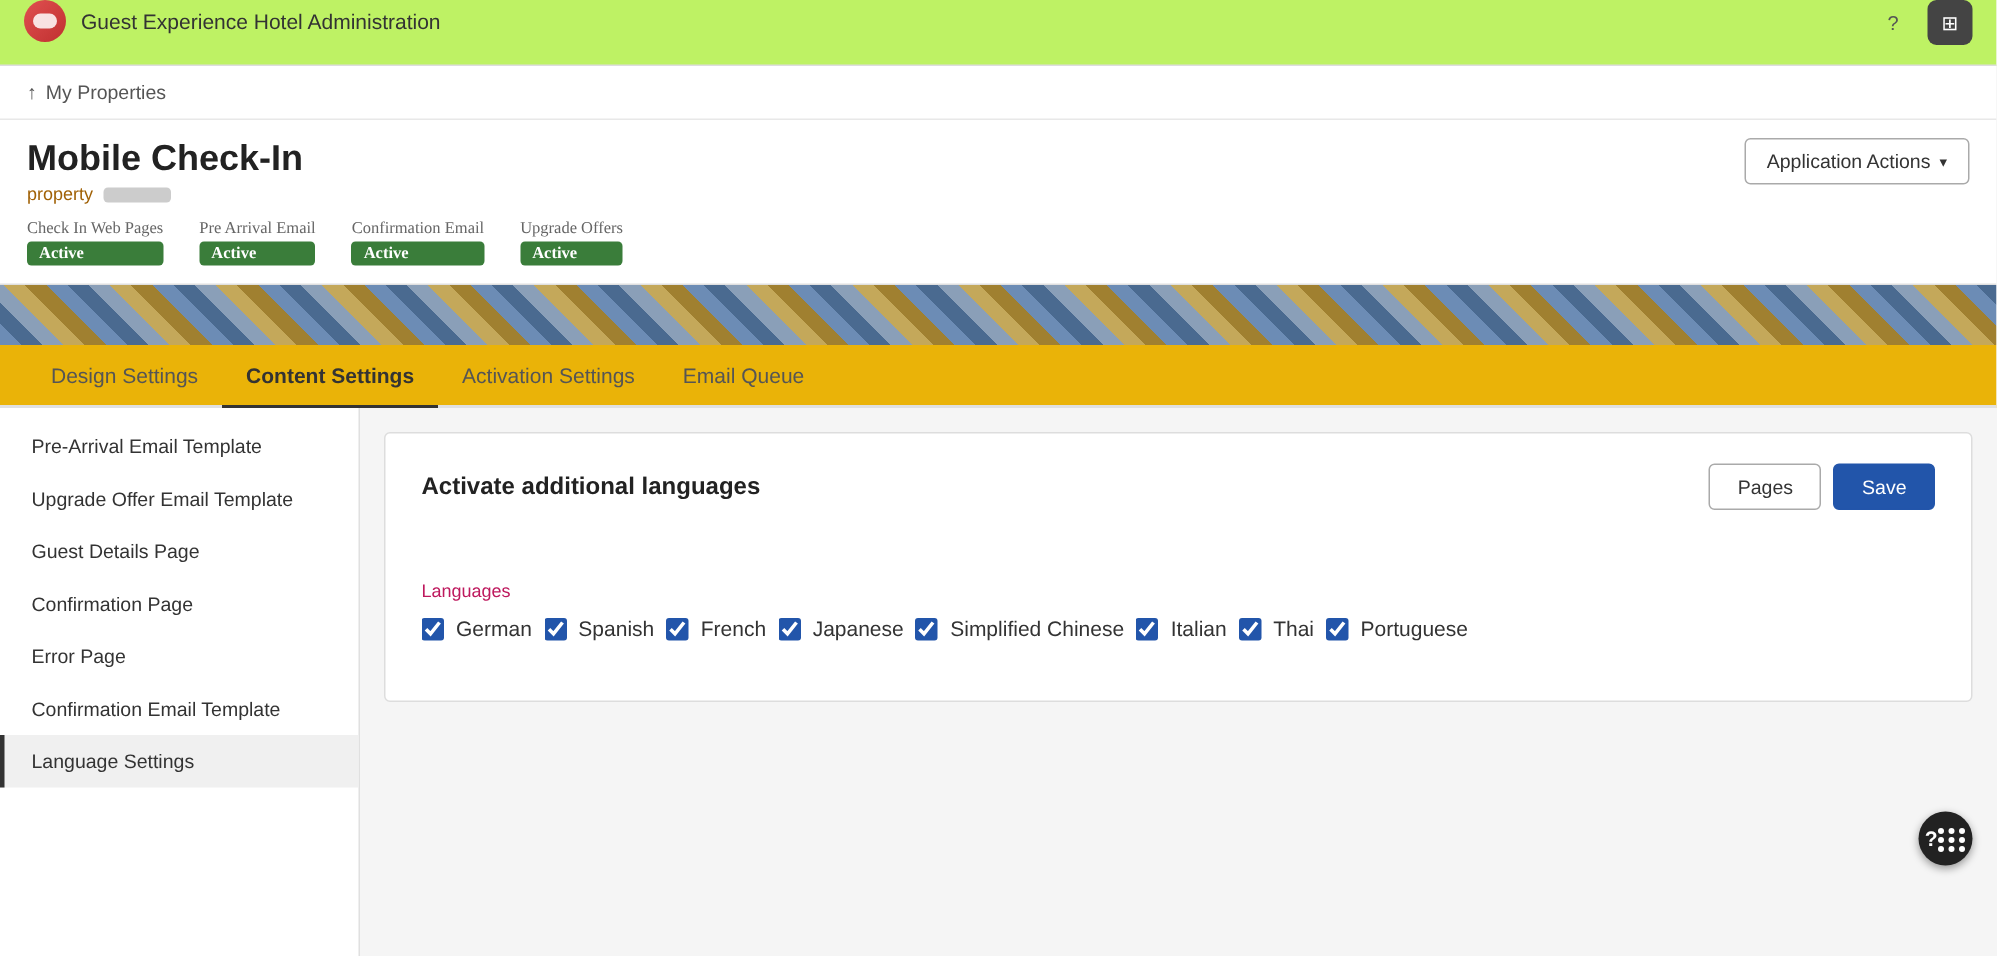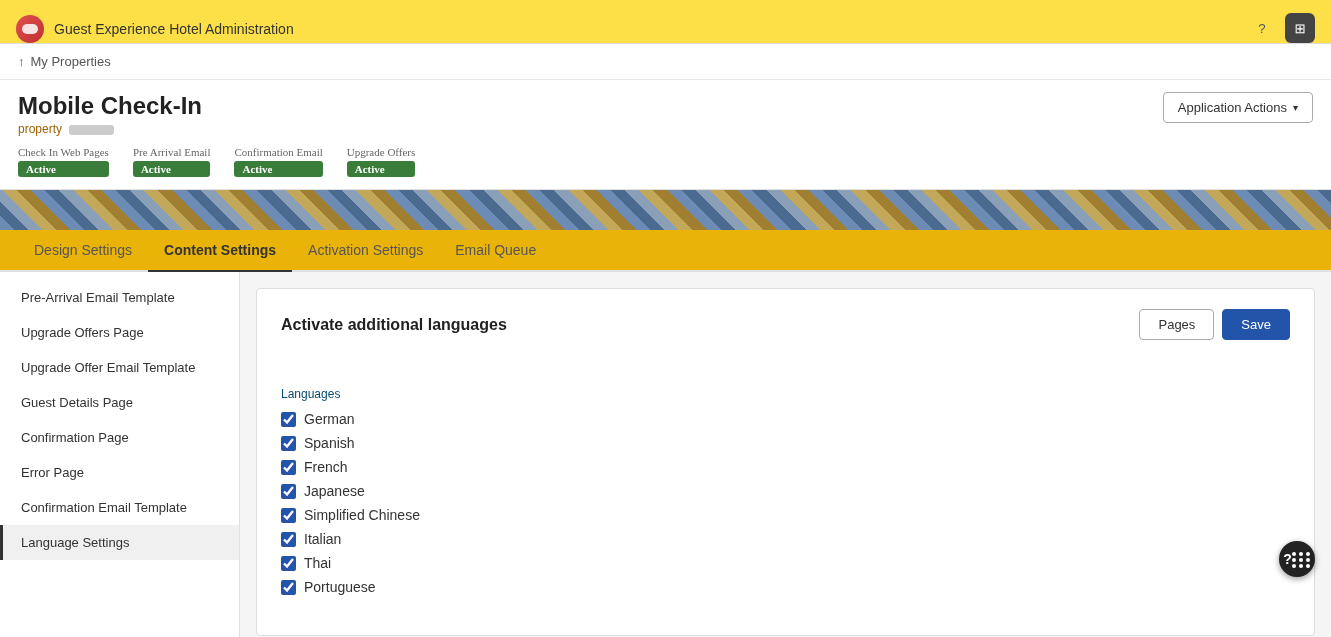--- a/index.html
+++ b/index.html
@@ -1,21 +1,21 @@
 <!DOCTYPE html>
 <html><head>
   <meta charset="utf-8">
   <style>
     * { box-sizing: border-box; margin: 0; padding: 0; }
     body { font-family: -apple-system, BlinkMacSystemFont, 'Segoe UI', Arial, sans-serif; font-size: 14px; background: #f5f5f5; color: #333; }
 
     
     .navbar {
-      display: flex; align-items: flex-end; justify-content: space-between;
-      background: #fde047; border-bottom: 1px solid #ddd; padding: 0 16px; height: 44px;
+      display: flex; align-items: flex-start; justify-content: space-between;
+      background: #bef264; border-bottom: 1px solid #ddd; padding: 0 16px; height: 44px;
     }
     .navbar-left { display: flex; align-items: center; gap: 10px; }
     .navbar-logo {
       width: 28px; height: 28px; border-radius: 50%; background: linear-gradient(135deg, #e05050, #c03030);
       display: flex; align-items: center; justify-content: center; flex-shrink: 0;
     }
     .navbar-logo-inner {
       width: 16px; height: 10px; border-radius: 8px; background: #fff; opacity: 0.85;
     }
     .navbar-title { font-size: 14px; font-weight: 500; color: #333; }
@@ -101,22 +101,22 @@
     .panel-title { font-size: 16px; font-weight: 600; color: #222; }
     .panel-actions { display: flex; gap: 8px; }
     .btn-cancel {
       padding: 7px 18px; border: 1px solid #aaa; background: #fff;
       border-radius: 4px; cursor: pointer; font-size: 13px; color: #333;
     }
     .btn-save {
       padding: 4px 18px; border: 1px solid #2255aa; background: #2255aa;
       border-radius: 4px; cursor: pointer; font-size: 13px; color: #fff;
     }
-    .languages-label { font-size: 12px; color: #0c4a6e; margin-bottom: 10px; margin-top: 47px; }
-    .language-list { display: flex; flex-direction: column; gap: 8px; }
+    .languages-label { font-size: 12px; color: #be185d; margin-bottom: 10px; margin-top: 47px; }
+    .language-list { display: flex; flex-direction: row; gap: 8px; }
     .language-item { display: flex; align-items: center; gap: 8px; font-size: 14px; color: #333; }
     .lang-checkbox {
       width: 15px; height: 15px; accent-color: #2255aa; cursor: pointer;
     }
 
     
     .help-bubble {
       position: fixed; right: 16px; bottom: 60px;
       width: 36px; height: 36px; border-radius: 50%;
       background: #222; color: #fff; display: flex; align-items: center;
@@ -189,21 +189,20 @@
     <div class="tab">Design Settings</div>
     <div class="tab active">Content Settings</div>
     <div class="tab">Activation Settings</div>
     <div class="tab">Email Queue</div>
   </div>
 
 <div class="main">
 
   <div class="sidebar" id="sidebar">
       <div class="sidebar-item">Pre-Arrival Email Template</div>
-      <div class="sidebar-item">Upgrade Offers Page</div>
       <div class="sidebar-item">Upgrade Offer Email Template</div>
       <div class="sidebar-item">Guest Details Page</div>
       <div class="sidebar-item">Confirmation Page</div>
       <div class="sidebar-item">Error Page</div>
       <div class="sidebar-item">Confirmation Email Template</div>
       <div class="sidebar-item active">Language Settings</div>
     </div>
 
   <div class="content">
     <div class="content-panel">

